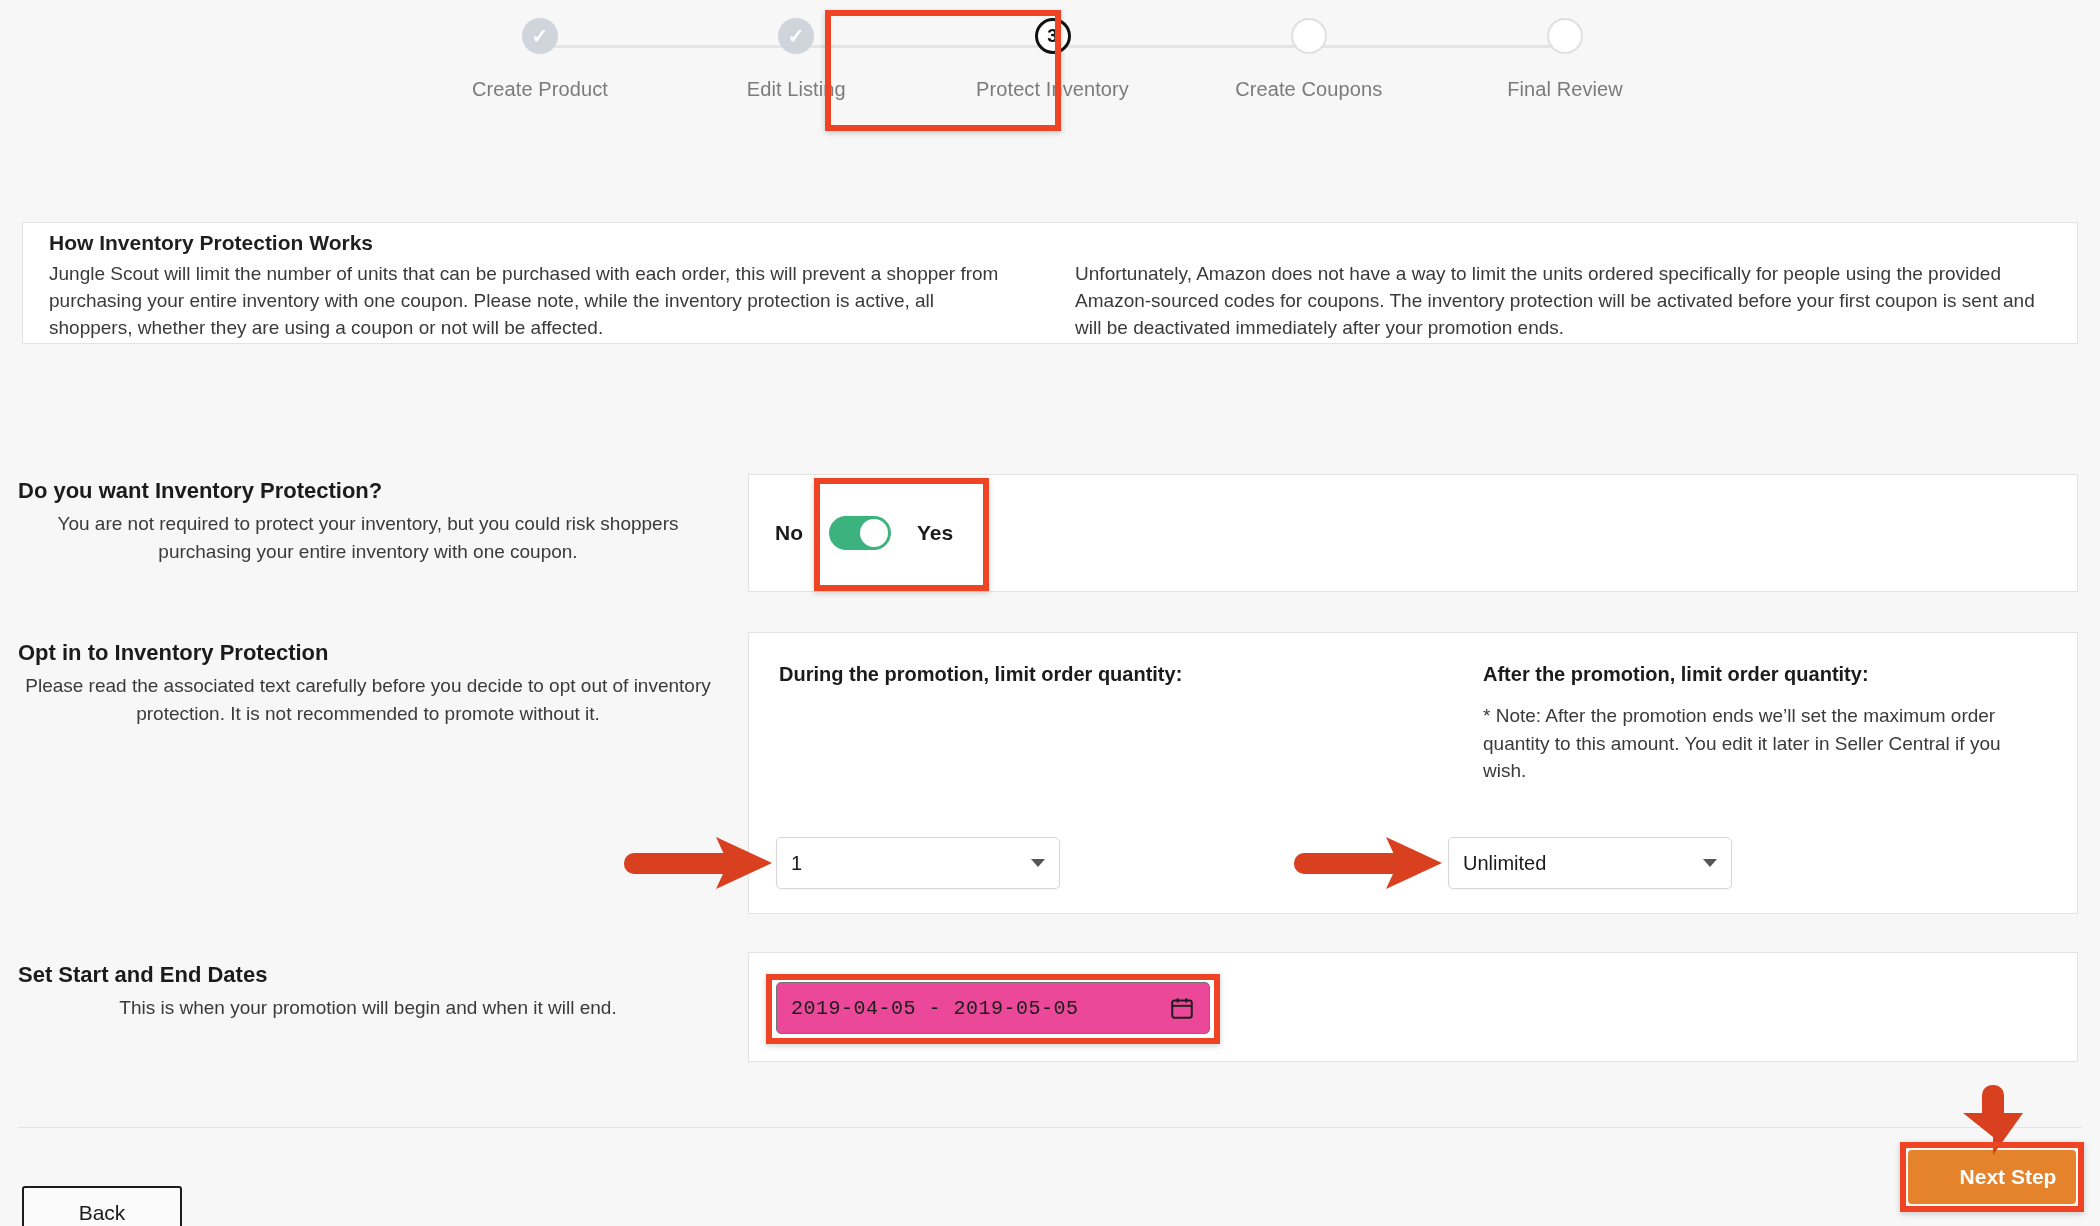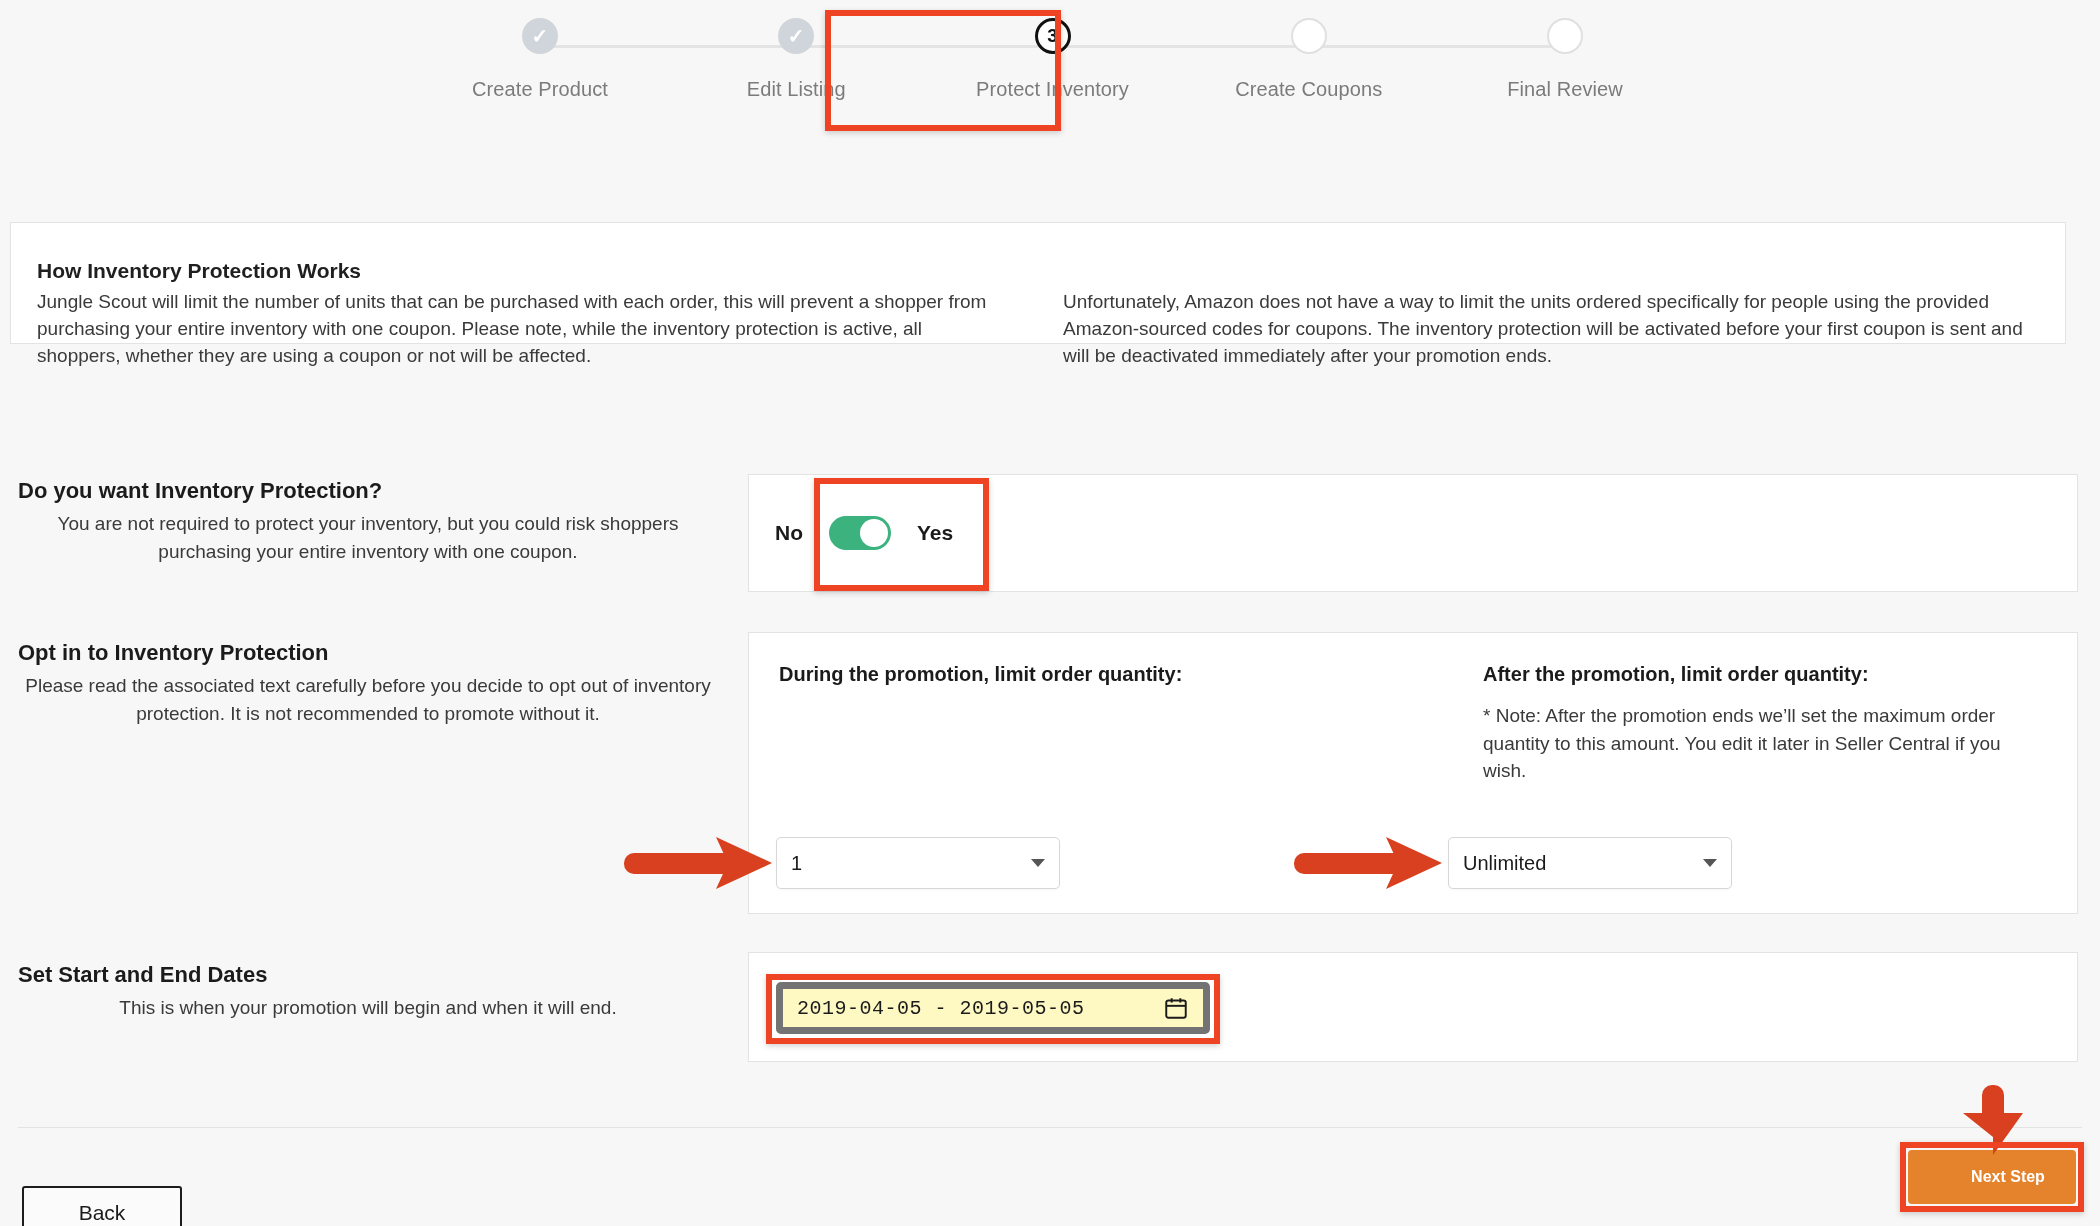--- a/index.html
+++ b/index.html
@@ -41,23 +41,23 @@
   }
 
   
   .hl {
     position: absolute; border: 6px solid #ef4423; pointer-events: none; z-index: 30;
     box-shadow: 0 2px 6px rgba(0,0,0,.18);
   }
 
   
   .info-card {
-    position: absolute; left: 10px; top: 222px; width: 2056px; height: 122px;
+    position: absolute; left: 22px; top: 222px; width: 2056px; height: 122px;
     background: #ffffff; border: 1px solid #e3e3e3;
-    padding: 36px 26px;
+    padding: 8px 26px;
   }
   .info-title { font-size: 21px; font-weight: 700; color: #1f1f1f; margin-bottom: 6px; }
   .info-cols { display: flex; gap: 60px; }
   .info-col { width: 990px; font-size: 19px; line-height: 1.42; color: #3a3a3a; }
   .info-col.left { width: 980px; }
   .sec-left { position: absolute; left: 18px; width: 700px; }
   .sec-title { font-size: 22px; font-weight: 700; color: #1b1b1b; margin-bottom: 6px; }
   .sec-desc { font-size: 19px; line-height: 1.45; color: #3a3a3a; text-align: center; }
 
   .panel {
@@ -91,42 +91,42 @@
     box-shadow: 0 1px 2px rgba(0,0,0,.04);
   }
   .select .caret {
     margin-left: auto; width: 0; height: 0;
     border-left: 7px solid transparent; border-right: 7px solid transparent;
     border-top: 8px solid #555555;
   }
 
   
   .date-field {
-    position: absolute; height: 52px; background: #fef9c3;
-    border: 7px solid #737373; border-radius: 5px;
+    position: absolute; height: 52px; background: #ec4899;
+    border: 1px solid #737373; border-radius: 5px;
     display: flex; align-items: center; padding: 0 14px;
     font-family: "Liberation Mono", "DejaVu Sans Mono", monospace;
     font-size: 20px; color: #1b1b1b; cursor: pointer; letter-spacing: .5px;
   }
   .date-field .cal { margin-left: auto; display: flex; }
 
   
   .footer-rule {
     position: absolute; left: 18px; top: 1127px; width: 2064px; height: 1px; background: #e3e3e3;
   }
   .btn-back {
     position: absolute; left: 22px; top: 1150px; width: 160px; height: 54px;
     background: #fbfbfb; border: 2px solid #1c1c1c; border-radius: 3px;
     font-size: 21px; color: #1b1b1b; display: flex; align-items: center; justify-content: center;
     cursor: pointer; font-family: "Liberation Sans", sans-serif; margin-top: 36px;
   }
   .btn-next {
     position: absolute; left: 1908px; top: 1150px; width: 168px; height: 54px;
     background: #e5822c; border: none; border-radius: 4px;
-    font-size: 16px; font-weight: 700; color: #ffffff;
+    font-size: 21px; font-weight: 700; color: #ffffff;
     display: flex; align-items: center; justify-content: center; cursor: pointer;
     font-family: "Liberation Sans", sans-serif;
     padding-left: 32px;
   }
 
   
   .arrow { position: absolute; z-index: 25; }
 </style>
 </head>
 <body>

